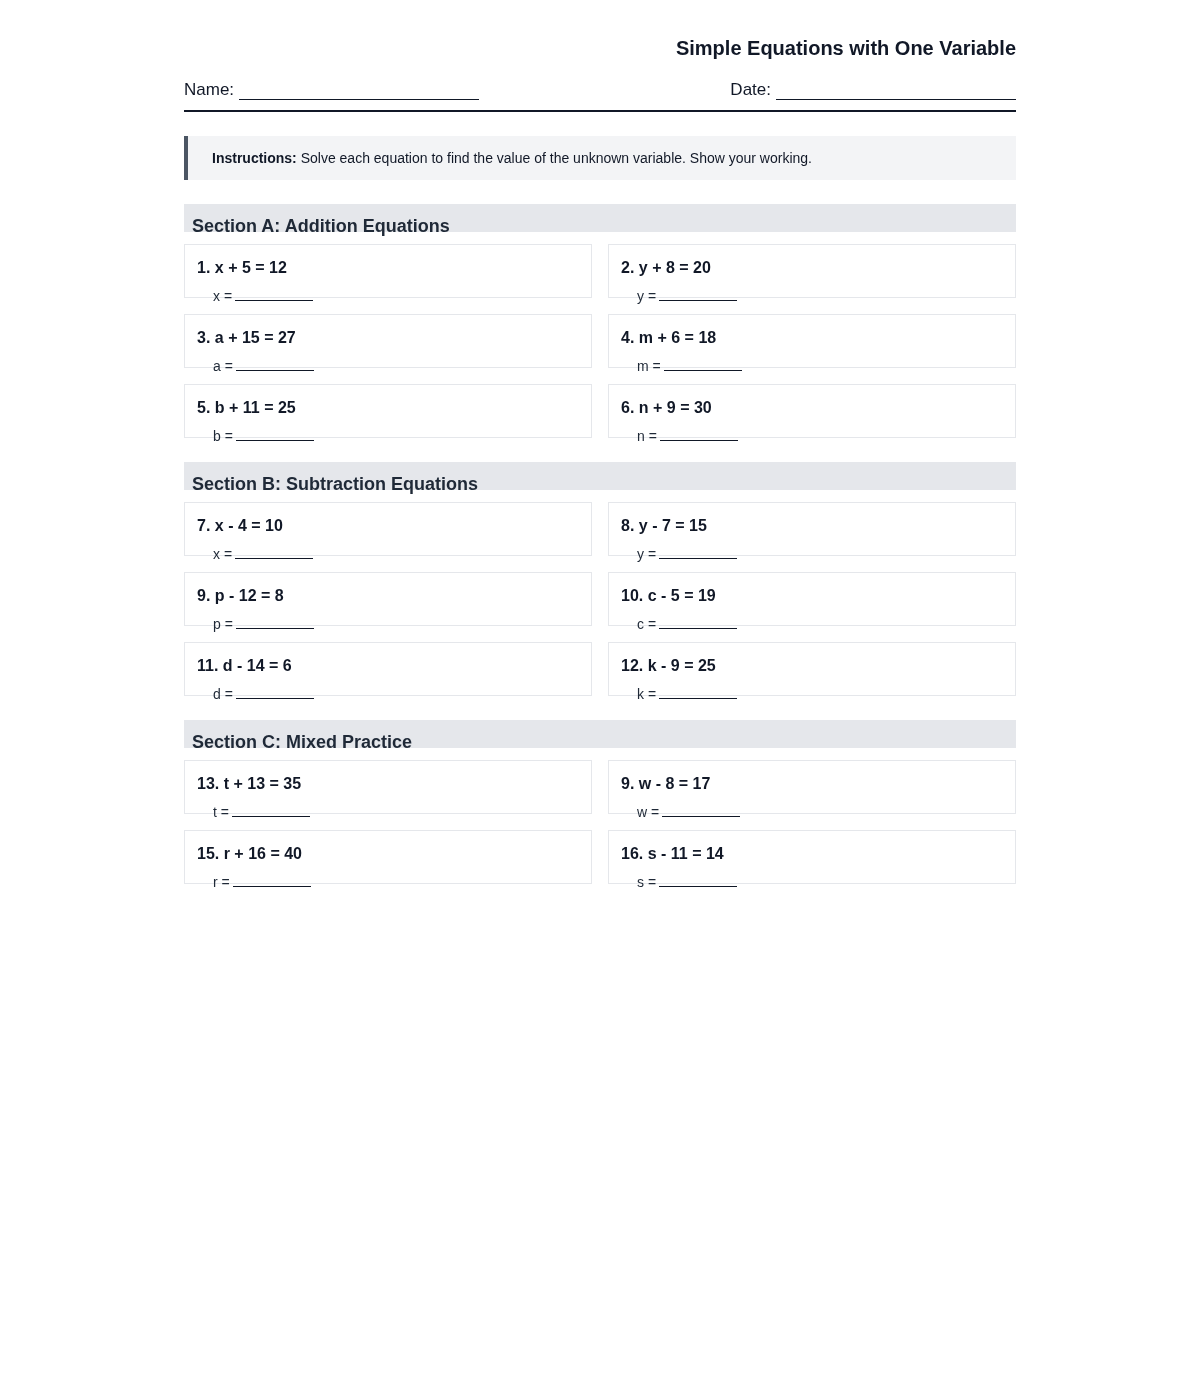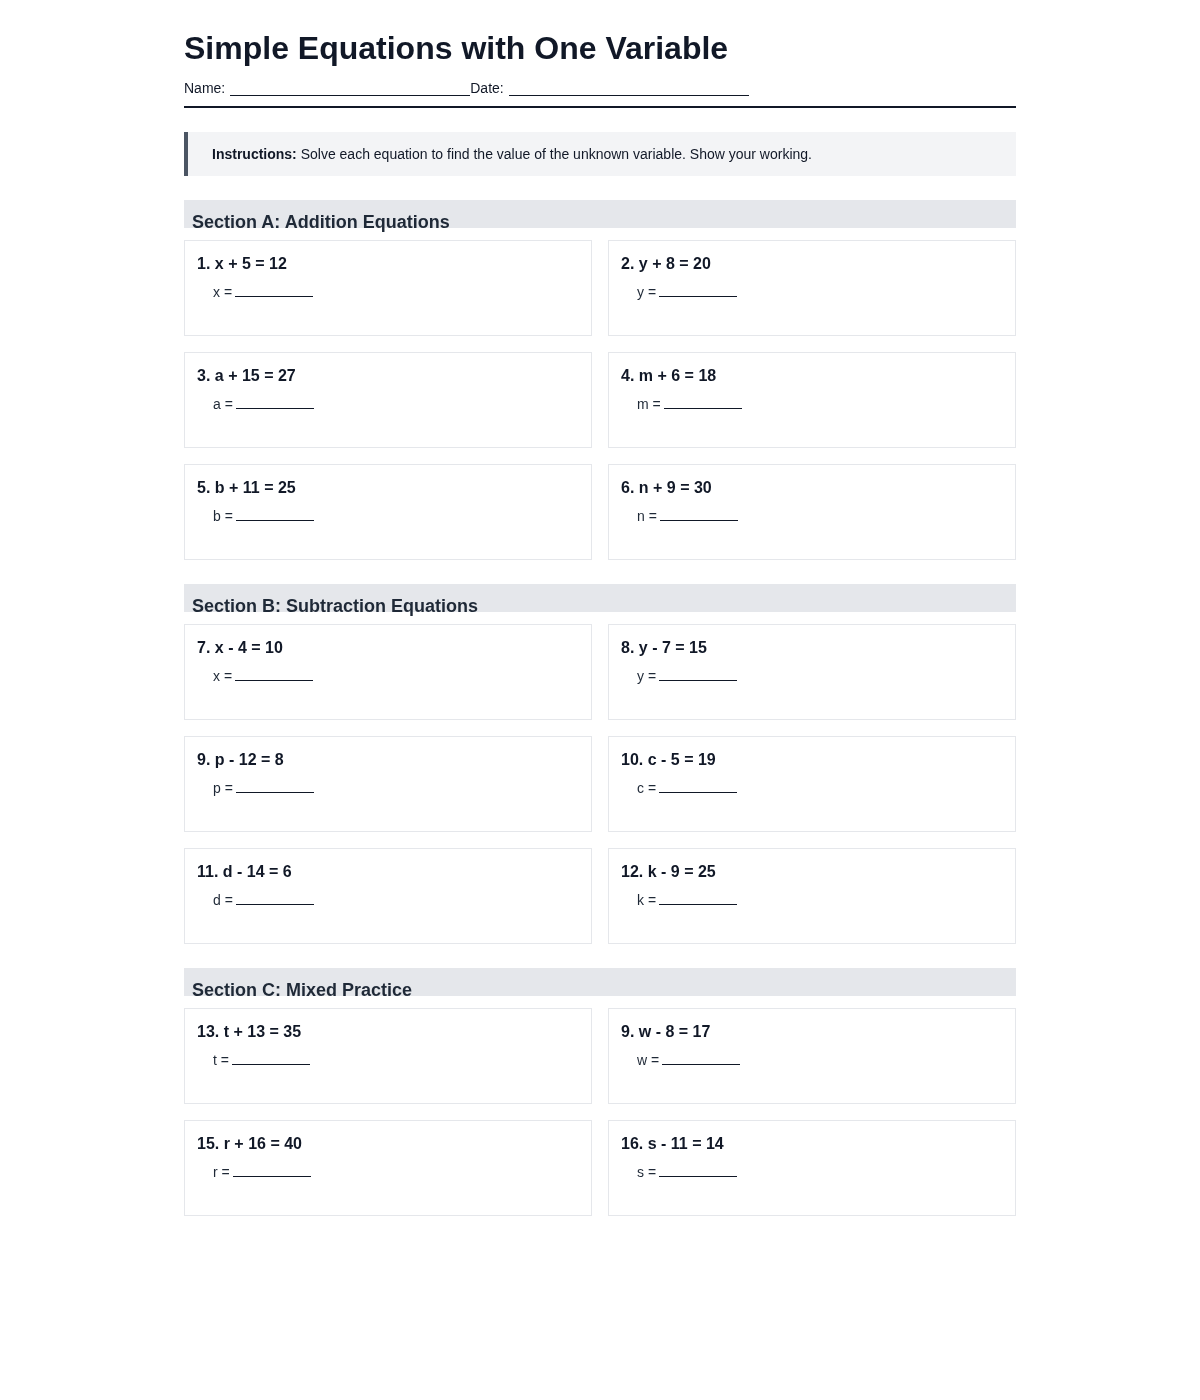--- a/index.html
+++ b/index.html
@@ -1,26 +1,26 @@
 <!DOCTYPE html>
 <html><head>
 <meta charset="utf-8">
 <style>
   html, body { margin: 0; padding: 0; background: #ffffff; }
   body { width: 1200px; height: 1400px; font-family: "Liberation Sans", sans-serif; color: #111827; }
   .page { position: relative; width: 832px; margin: 0 auto; padding-top: 30px; }
-  .title { text-align: left; font-size: 32px; font-weight: bold; margin: 0; line-height: 36px; color: #111827; }
-  .meta-row { display: flex; margin-top: 14px; padding-bottom: 10px; border-bottom: 2px solid #111827; font-size: 14px; }
+  .title { text-align: right; font-size: 20px; font-weight: bold; margin: 0; line-height: 36px; color: #111827; }
+  .meta-row { display: flex; justify-content: space-between; margin-top: 14px; padding-bottom: 10px; border-bottom: 2px solid #111827; font-size: 17px; }
   .meta-field { display: flex; align-items: flex-end; }
   .meta-line { display: inline-block; width: 240px; border-bottom: 1px solid #111827; margin-left: 5px; height: 14px; }
   .instructions { margin-top: 24px; background: #f3f4f6; border-left: 4px solid #4b5563; padding: 13px 24px; font-size: 14px; line-height: 18px; }
   .instructions b { font-weight: bold; }
   .section-header { margin-top: 24px; background: #e5e7eb; padding: 0 8px; height: 28px; line-height: 44px; font-size: 18px; font-weight: bold; color: #1f2937; }
   .grid { display: grid; grid-template-columns: 408px 408px; column-gap: 16px; row-gap: 16px; margin-top: 12px; }
-  .problem { border: 1px solid #e5e7eb; height: 96px; box-sizing: border-box; padding: 12px 12px; }
+  .problem { border: 1px solid #e5e7eb; height: 54px; box-sizing: border-box; padding: 12px 12px; }
   .equation { font-size: 16px; font-weight: bold; line-height: 22px; color: #111827; }
   .answer { margin-top: 8px; margin-left: 16px; font-size: 14px; color: #1f2937; line-height: 18px; }
   .answer-line { display: inline-block; width: 78px; border-bottom: 1px solid #111827; height: 13px; vertical-align: baseline; margin-left: 3px; }
 </style>
 </head>
 <body>
 
 <div class="page">
   <h1 class="title">Simple Equations with One Variable</h1>
 

